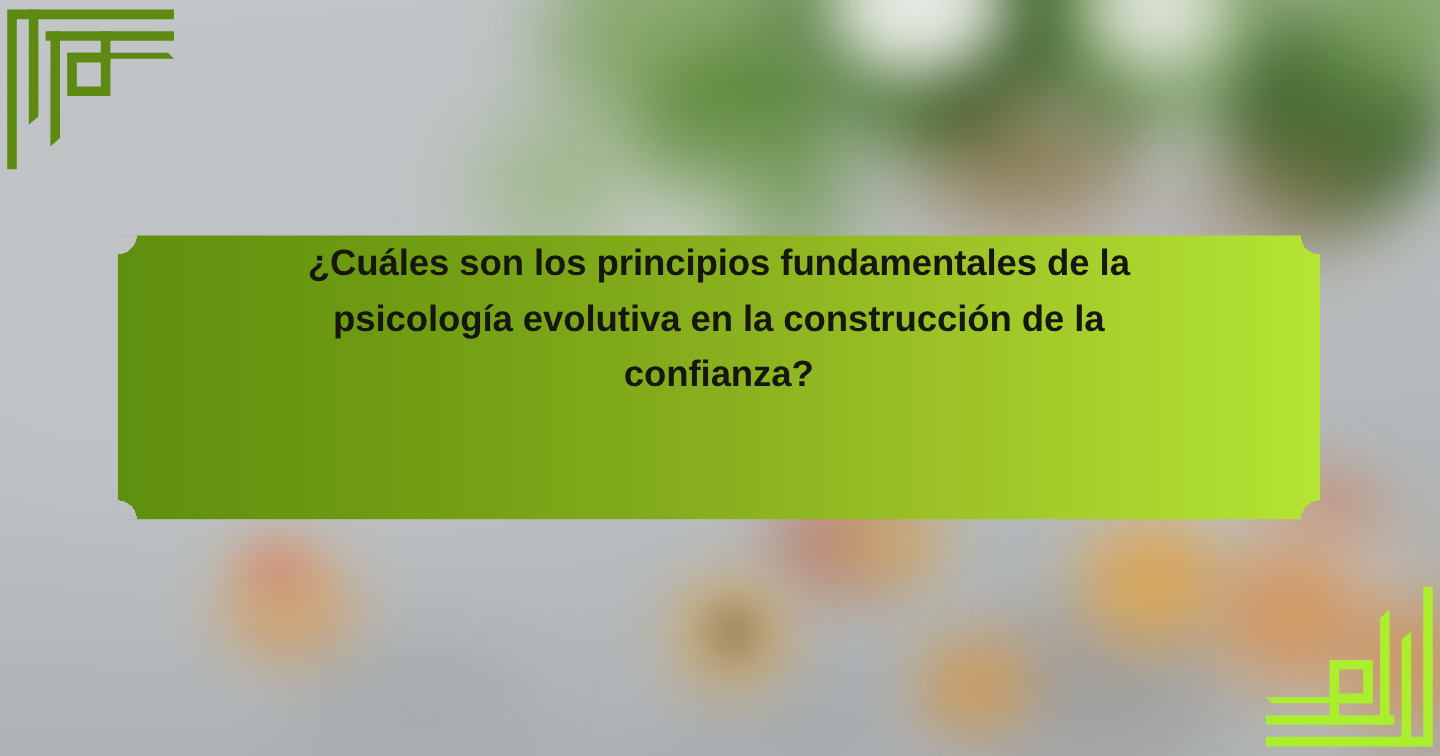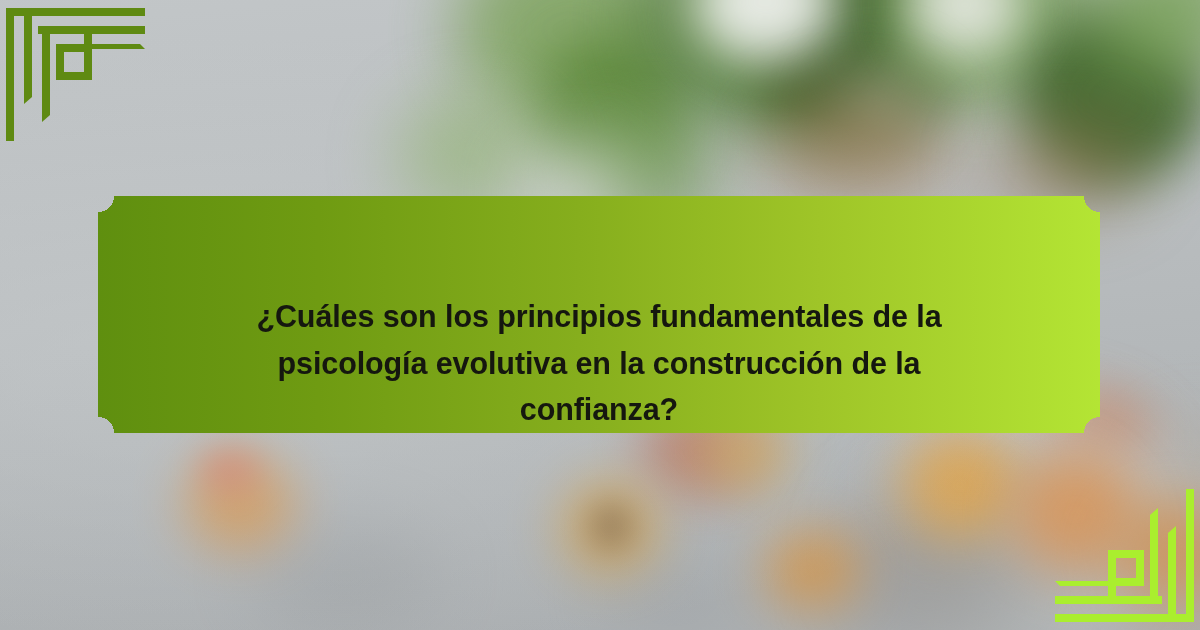--- a/index.html
+++ b/index.html
@@ -127,21 +127,21 @@
       radial-gradient(circle 16px at 100% 0, transparent 0 16px, #000 16px),
       radial-gradient(circle 16px at 0 100%, transparent 0 16px, #000 16px),
       radial-gradient(circle 16px at 100% 100%, transparent 0 16px, #000 16px);
     mask-composite: intersect;
   }
 
   .banner-text {
     position: absolute;
     inset: 0;
     display: flex;
-    align-items: flex-end;
+    align-items: flex-start;
     justify-content: center;
     padding: 0 110px;
     box-sizing: border-box;
   }
   .headline {
     margin: 0;
     text-align: center;
     font-family: "Liberation Sans", sans-serif;
     font-size: 30.5px;
     font-weight: 600;

